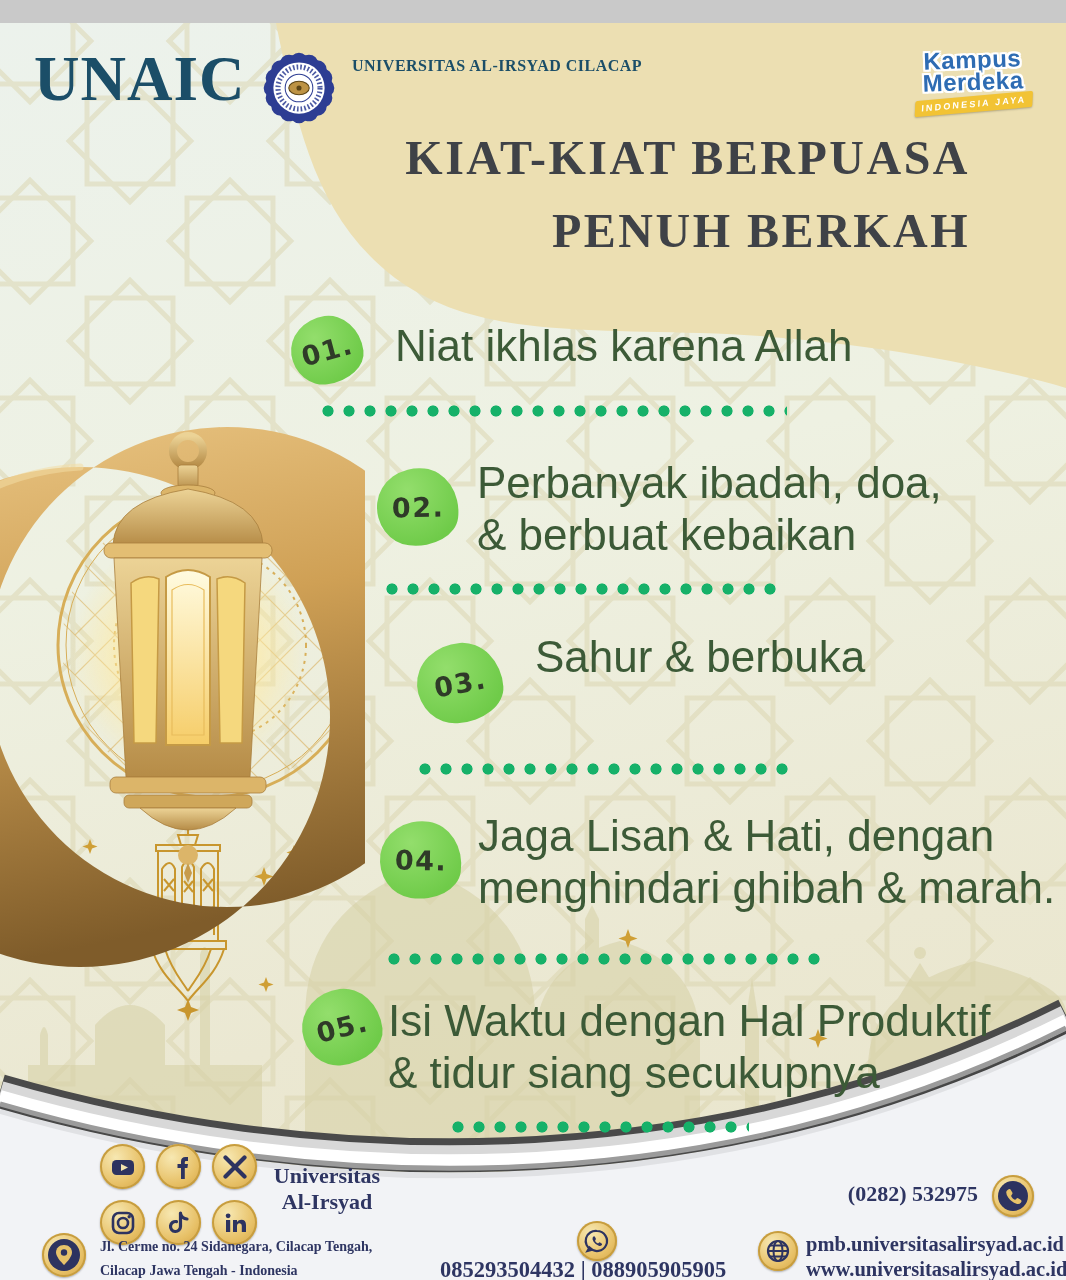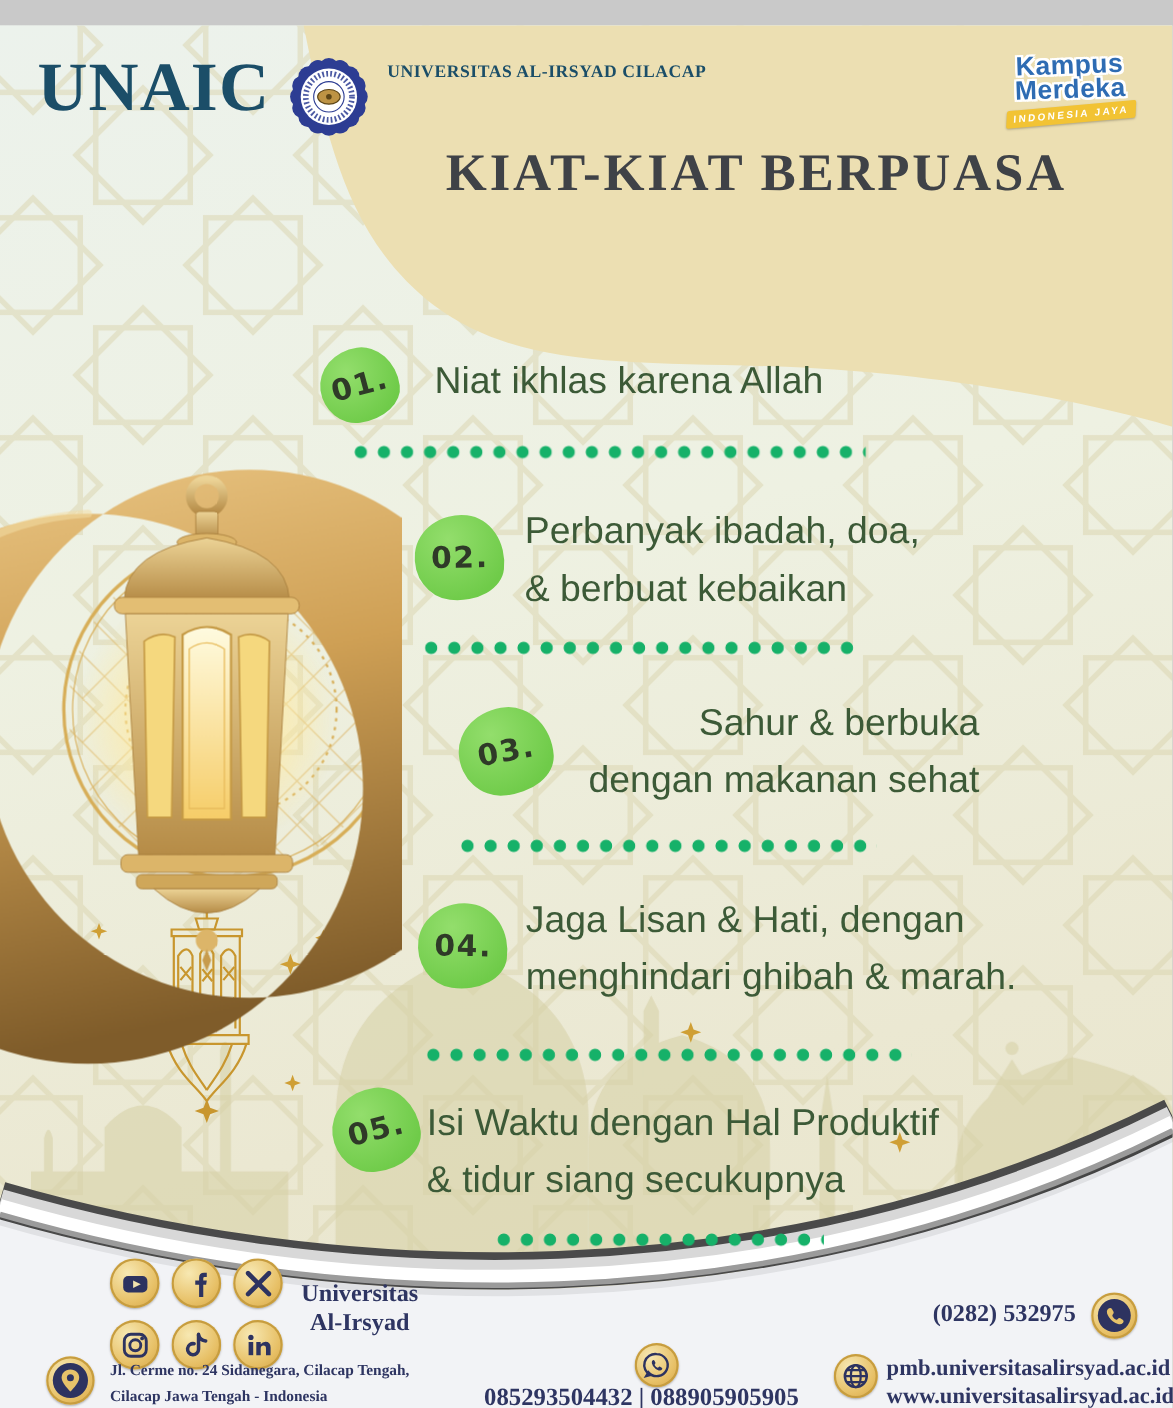--- a/index.html
+++ b/index.html
@@ -32,21 +32,21 @@
   .badge{position:absolute;display:flex;align-items:center;justify-content:center;z-index:11;
     background:radial-gradient(circle at 35% 30%,#93de6c,#6fcb49 75%);
     border-radius:53% 47% 56% 44% / 50% 58% 42% 50%;}
   .badge span{font-family:"DejaVu Sans",sans-serif;font-weight:700;font-size:27px;
     color:#2f3a28;letter-spacing:1.5px;transform:rotate(-7deg);}
   .b1{left:291px;top:293px;width:72px;height:68px;transform:rotate(-8deg);}
   .b2{left:377px;top:445px;width:82px;height:78px;transform:rotate(6deg);}
   .b3{left:417px;top:620px;width:86px;height:80px;transform:rotate(-4deg);}
   .b4{left:380px;top:798px;width:82px;height:78px;transform:rotate(8deg);}
   .b5{left:302px;top:966px;width:80px;height:76px;transform:rotate(-7deg);}
-  .tip-text{position:absolute;z-index:11;font-size:34px;line-height:52px;color:#3c5a37;}
+  .tip-text{position:absolute;z-index:11;font-size:44px;line-height:52px;color:#3c5a37;}
   .tip-text span{display:block;}
   .t1{left:395px;top:297px;}
   .t2{left:477px;top:434px;}
   .t3{left:535px;top:608px;text-align:right;}
   .t4{left:478px;top:787px;}
   .t5{left:388px;top:972px;}
   .dots{position:absolute;height:12px;z-index:11;
     background-image:radial-gradient(circle at 6px 6px,#16b169 5.2px,rgba(0,0,0,0) 5.9px);
     background-size:21px 12px;background-repeat:repeat-x;}
   .d1{left:322px;top:382px;width:465px;}
@@ -225,20 +225,21 @@
     <span>CILACAP</span>
   </div>
   <div class="abs km">
     <div class="km-line">Kampus</div>
     <div class="km-line">Merdeka</div>
     <div class="km-banner">INDONESIA JAYA</div>
   </div>
 
   <div class="abs title">
     <span>KIAT-KIAT BERPUASA</span>
+    <span>PENUH BERKAH</span>
   </div>
 
   <div class="badge b1">
       <span>01.</span>
     </div>
   <div class="tip-text t1">
     <span>Niat ikhlas karena Allah</span>
       <span></span>
   </div>
   <div class="dots d1"></div>
@@ -250,21 +251,20 @@
     <span>Perbanyak ibadah, doa,</span>
       <span>&amp; berbuat kebaikan</span>
   </div>
   <div class="dots d2"></div>
 
   <div class="badge b3">
       <span>03.</span>
     </div>
   <div class="tip-text t3">
     <span>Sahur &amp; berbuka</span>
-      <span>dengan makanan sehat</span>
   </div>
   <div class="dots d3"></div>
 
   <div class="badge b4">
       <span>04.</span>
     </div>
   <div class="tip-text t4">
     <span>Jaga Lisan &amp; Hati, dengan</span>
       <span>menghindari ghibah &amp; marah.</span>
   </div>

